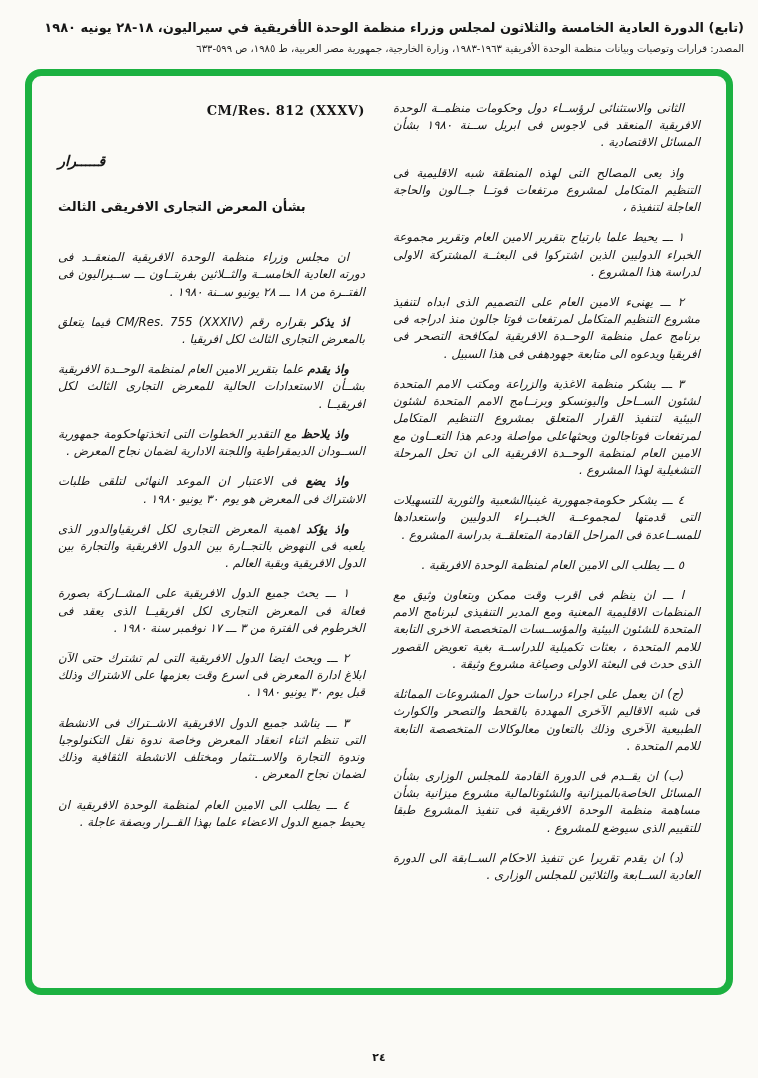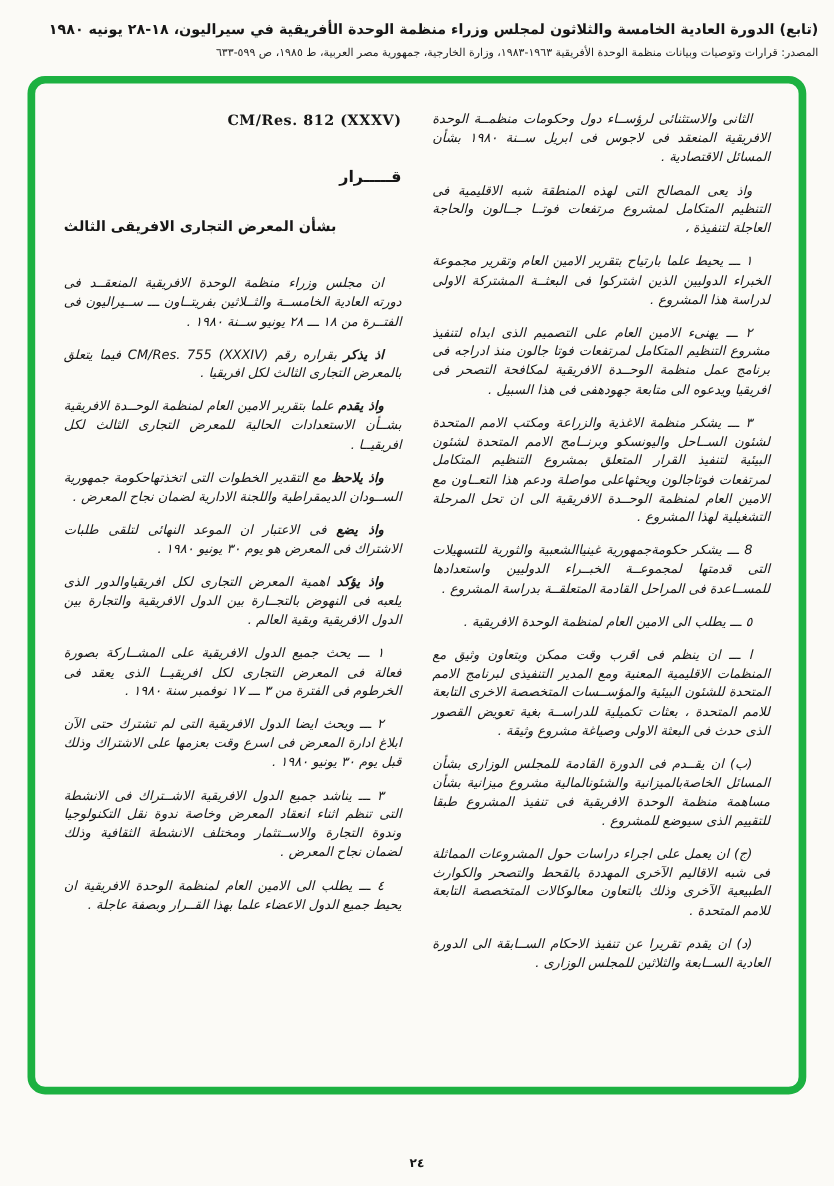--- a/index.html
+++ b/index.html
@@ -60,24 +60,25 @@
   .doc-ref{
     direction:ltr;
     text-align:right;
     font-family:"DejaVu Serif", serif;
     font-size:13px;
     font-weight:600;
     letter-spacing:0.5px;
     margin:2px 0 30px 0;
   }
   .title-main{
-    text-align:right;
+    text-align:left;
     font-weight:bold;
     font-size:14.5px;
     margin:0 0 26px 0;
+    font-style:italic;
   }
   .title-sub{
     text-align:left;
     font-weight:bold;
     font-size:13px;
     margin:0 0 32px 0;
   }
   .page-number{
     position:absolute;
     bottom:14px;
@@ -105,29 +106,29 @@
         <p><span class="lead"></span><span>الثانى والاستثنائى لرؤســاء دول وحكومات منظمــة الوحدة الافريقية المنعقد فى لاجوس فى ابريل ســنة ١٩٨٠ بشأن المسائل الاقتصادية .</span></p>
 
         <p><span class="lead"></span><span>واذ يعى المصالح التى لهذه المنطقة شبه الاقليمية فى التنظيم المتكامل لمشروع مرتفعات فوتــا جــالون والحاجة العاجلة لتنفيذة ،</span></p>
 
         <p><span class="lead"></span><span>١ ـــ يحيط علما بارتياح بتقرير الامين العام وتقرير مجموعة الخبراء الدوليين الذين اشتركوا فى البعثــة المشتركة الاولى لدراسة هذا المشروع .</span></p>
 
         <p><span class="lead"></span><span>٢ ـــ يهنىء الامين العام على التصميم الذى ابداه لتنفيذ مشروع التنظيم المتكامل لمرتفعات فوتا جالون منذ ادراجه فى برنامج عمل منظمة الوحــدة الافريقية لمكافحة التصحر فى افريقيا ويدعوه الى متابعة جهودهفى فى هذا السبيل .</span></p>
 
         <p><span class="lead"></span><span>٣ ـــ يشكر منظمة الاغذية والزراعة ومكتب الامم المتحدة لشئون الســاحل واليونسكو وبرنــامج الامم المتحدة لشئون البيئية لتنفيذ القرار المتعلق بمشروع التنظيم المتكامل لمرتفعات فوتاجالون ويحثهاعلى مواصلة ودعم هذا التعــاون مع الامين العام لمنظمة الوحــدة الافريقية الى ان تحل المرحلة التشغيلية لهذا المشروع .</span></p>
 
-        <p><span class="lead"></span><span>8 ـــ يشكر حكومةجمهورية غينياالشعبية والثورية للتسهيلات التى قدمتها لمجموعــة الخبــراء الدوليين واستعدادها للمســاعدة فى المراحل القادمة المتعلقــة بدراسة المشروع .</span></p>
+        <p><span class="lead"></span><span>٤ ـــ يشكر حكومةجمهورية غينياالشعبية والثورية للتسهيلات التى قدمتها لمجموعــة الخبــراء الدوليين واستعدادها للمســاعدة فى المراحل القادمة المتعلقــة بدراسة المشروع .</span></p>
 
         <p><span class="lead"></span><span>٥ ـــ يطلب الى الامين العام لمنظمة الوحدة الافريقية .</span></p>
 
         <p><span class="lead"></span><span>ا ـــ ان ينظم فى اقرب وقت ممكن وبتعاون وثيق مع المنظمات الاقليمية المعنية ومع المدير التنفيذى لبرنامج الامم المتحدة للشئون البيئية والمؤســسات المتخصصة الاخرى التابعة للامم المتحدة ، بعثات تكميلية للدراســة بغية تعويض القصور الذى حدث فى البعثة الاولى وصياغة مشروع وثيقة .</span></p>
 
+        <p><span class="lead"></span><span>(ج) ان يعمل على اجراء دراسات حول المشروعات المماثلة فى شبه الاقاليم الآخرى المهددة بالقحط والتصحر والكوارث الطبيعية الآخرى وذلك بالتعاون معالوكالات المتخصصة التابعة للامم المتحدة .</span></p>
+
         <p><span class="lead"></span><span>(ب) ان يقــدم فى الدورة القادمة للمجلس الوزارى بشأن المسائل الخاصةبالميزانية والشئونالمالية مشروع ميزانية بشأن مساهمة منظمة الوحدة الافريقية فى تنفيذ المشروع طبقا للتقييم الذى سيوضع للمشروع .</span></p>
-
-        <p><span class="lead"></span><span>(ج) ان يعمل على اجراء دراسات حول المشروعات المماثلة فى شبه الاقاليم الآخرى المهددة بالقحط والتصحر والكوارث الطبيعية الآخرى وذلك بالتعاون معالوكالات المتخصصة التابعة للامم المتحدة .</span></p>
 
         <p><span class="lead"></span><span>(د) ان يقدم تقريرا عن تنفيذ الاحكام الســابقة الى الدورة العادية الســابعة والثلاثين للمجلس الوزارى .</span></p>
       </section>
 
     <section class="col">
       <div class="doc-ref">CM/Res. 812 (XXXV)</div>
       <div class="title-main">قـــــرار</div>
       <div class="title-sub">بشأن المعرض التجارى الافريقى الثالث</div>
       <div>
 

